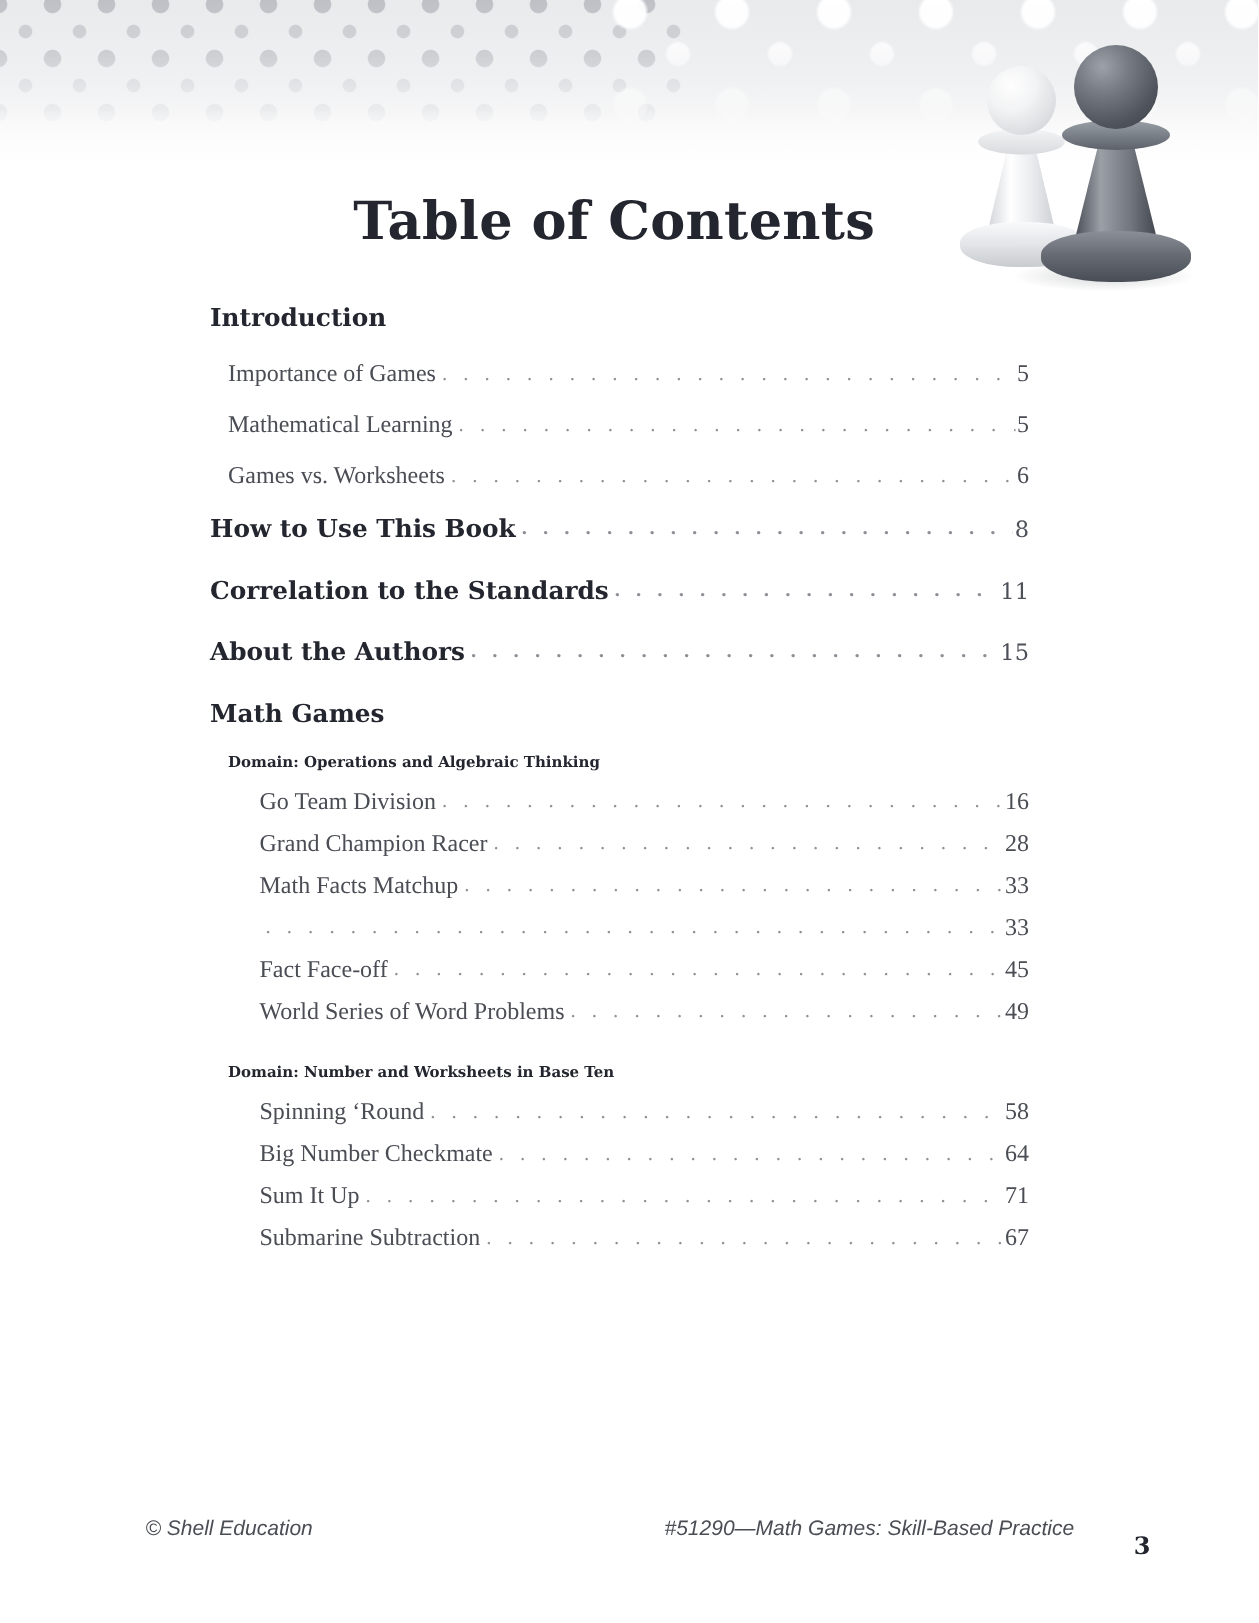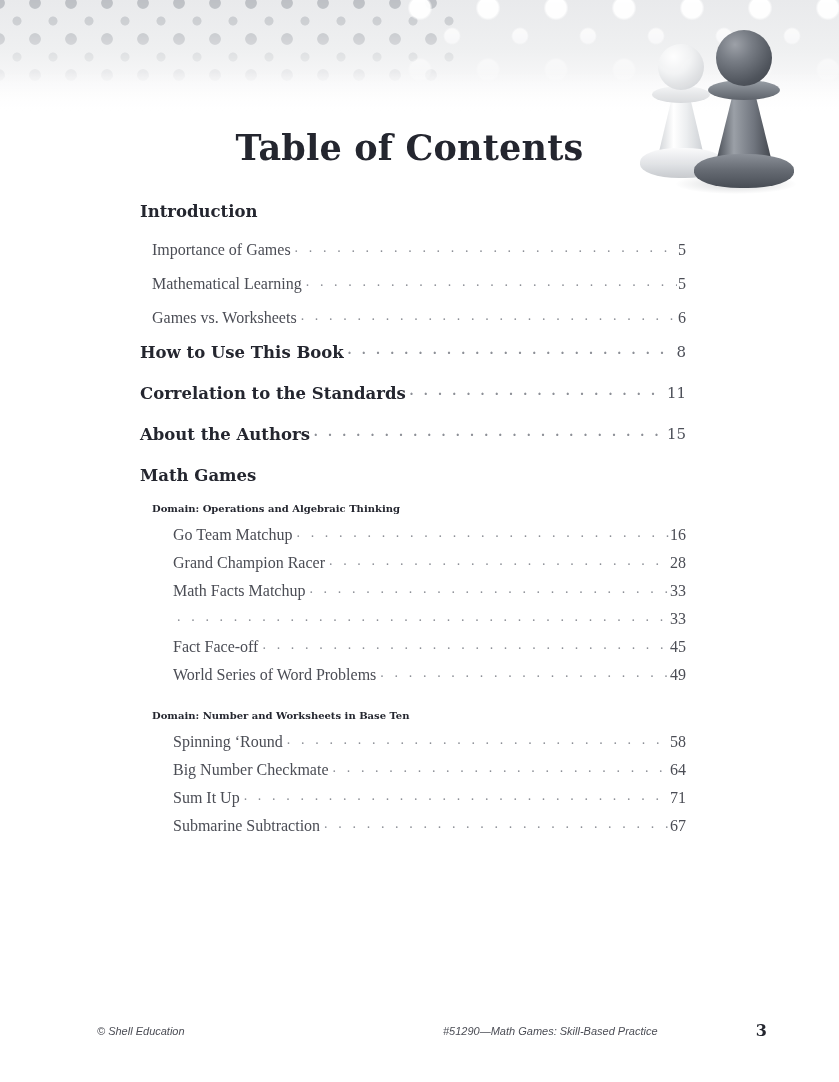--- a/index.html
+++ b/index.html
@@ -150,21 +150,21 @@
 
   
   .toc {
     position: absolute;
     top: 202px;
     left: 140px;
     width: 546px;
   }
   .row {
     display: flex;
-    align-items: flex-start;
+    align-items: flex-end;
     width: 100%;
   }
   .row .label { white-space: nowrap; }
   .row .leader {
     flex: 1 1 auto;
     overflow: hidden;
     white-space: nowrap;
     margin: 0 1px 0 4px;
     color: #8c8f96;
     font-family: "Liberation Serif", serif;
@@ -231,24 +231,24 @@
     position: absolute;
     right: -70px; bottom: -168px;
     width: 300px; height: 300px;
     border-radius: 50%;
     background: linear-gradient(135deg, #ffffff 0%, #eceef0 40%, #dfe2e5 100%);
     -webkit-mask-image: radial-gradient(circle at 20% 20%, rgba(0,0,0,0) 62%, rgba(0,0,0,1) 66%);
     mask-image: radial-gradient(circle at 20% 20%, rgba(0,0,0,0) 62%, rgba(0,0,0,1) 66%);
   }
   .footer-text {
     position: absolute;
-    bottom: 45px;
+    bottom: 56px;
     font-family: "Liberation Sans", sans-serif;
     font-style: italic;
-    font-size: 11px;
+    font-size: 14px;
     color: #4b4d55;
   }
   .foot-left { left: 97px; }
   .foot-center { left: 443px; }
   .page-number {
     position: absolute;
     bottom: 42px;
     right: 72px;
     font-family: "DejaVu Serif", serif;
     font-weight: bold;
@@ -329,21 +329,21 @@
       <span class="pageno">15</span>
     </div>
 
     <div class="sec plain">
       <span class="label">Math Games</span>
     </div>
 
     <div class="domain-head">Domain: Operations and Algebraic Thinking</div>
     <div class="domain-items">
       <div class="row item">
-        <span class="label">Go Team Matchup</span>
+        <span class="label">Go Team Division</span>
         <span class="leader">. . . . . . . . . . . . . . . . . . . . . . . . . . . . . . . . . . . . . . . . . . . . . . . . . . . . . . . . . . . . . . . . . . . . . . . . . . . . . . . . . . . . . . . . . . . . . . . . . . . . . . . . . . . . .</span>
         <span class="pageno">16</span>
       </div>
       <div class="row item">
         <span class="label">Grand Champion Racer</span>
         <span class="leader">. . . . . . . . . . . . . . . . . . . . . . . . . . . . . . . . . . . . . . . . . . . . . . . . . . . . . . . . . . . . . . . . . . . . . . . . . . . . . . . . . . . . . . . . . . . . . . . . . . . . . . . . . . . . .</span>
         <span class="pageno">28</span>
       </div>
       <div class="row item">
         <span class="label">Math Facts Matchup</span>

